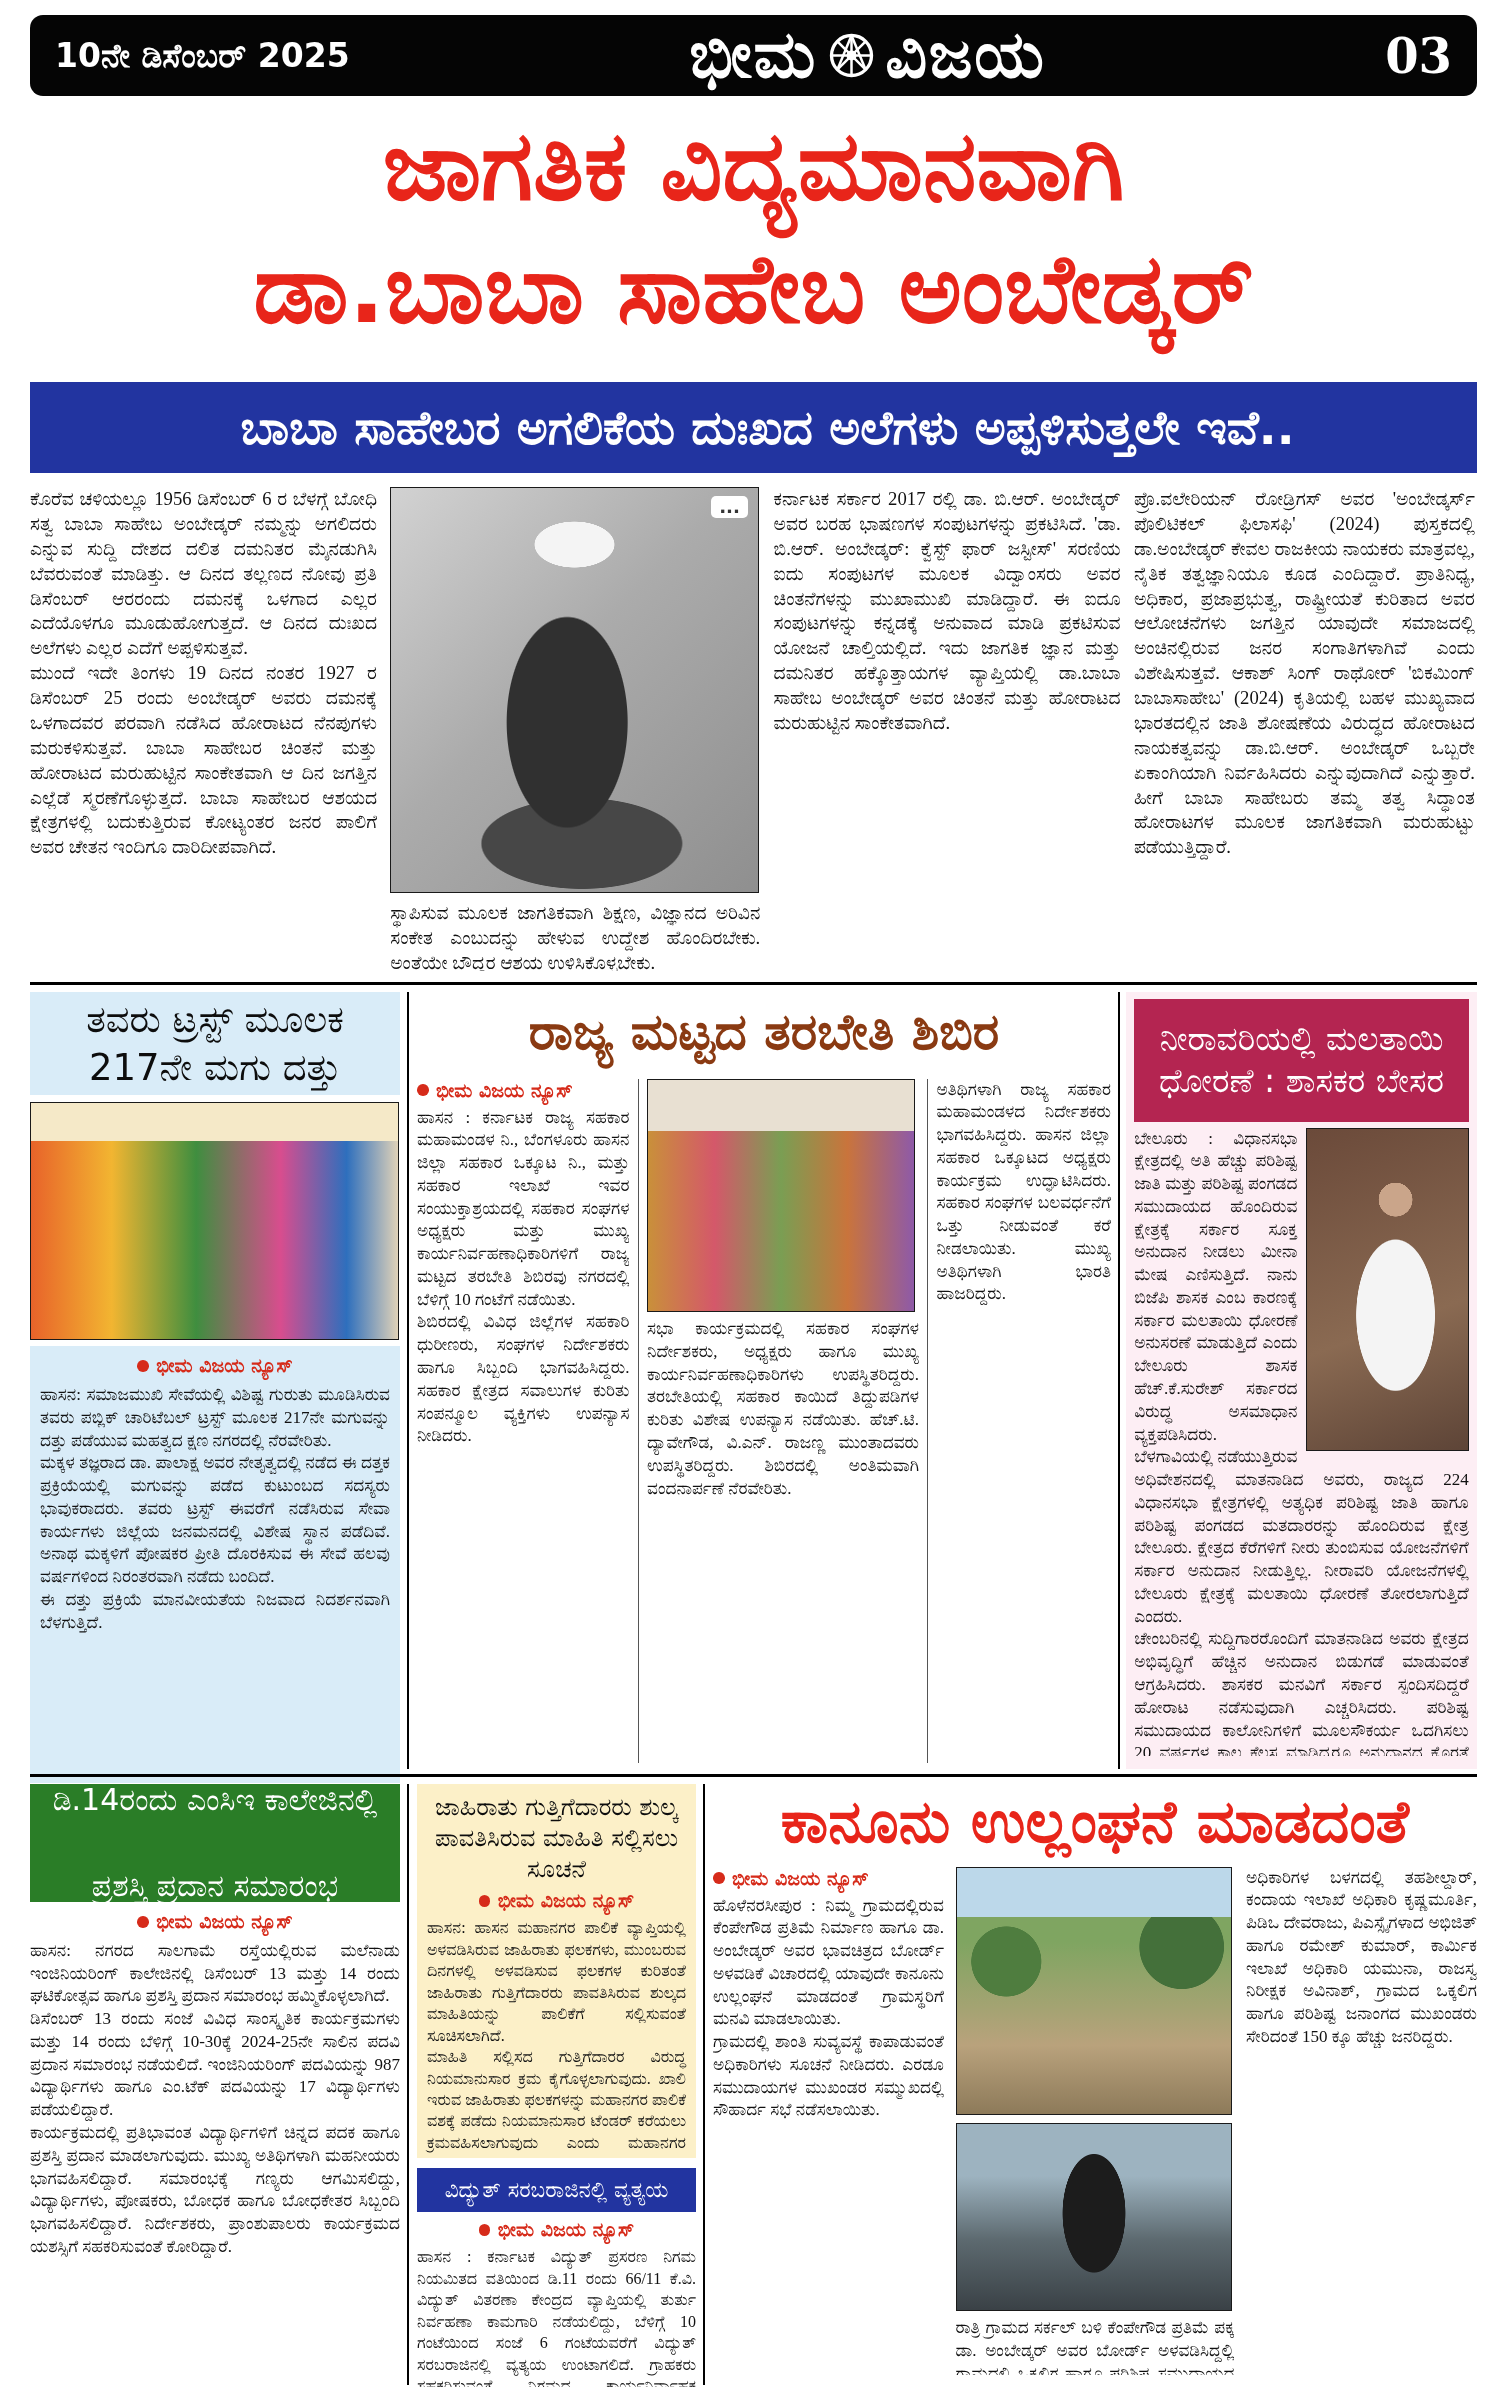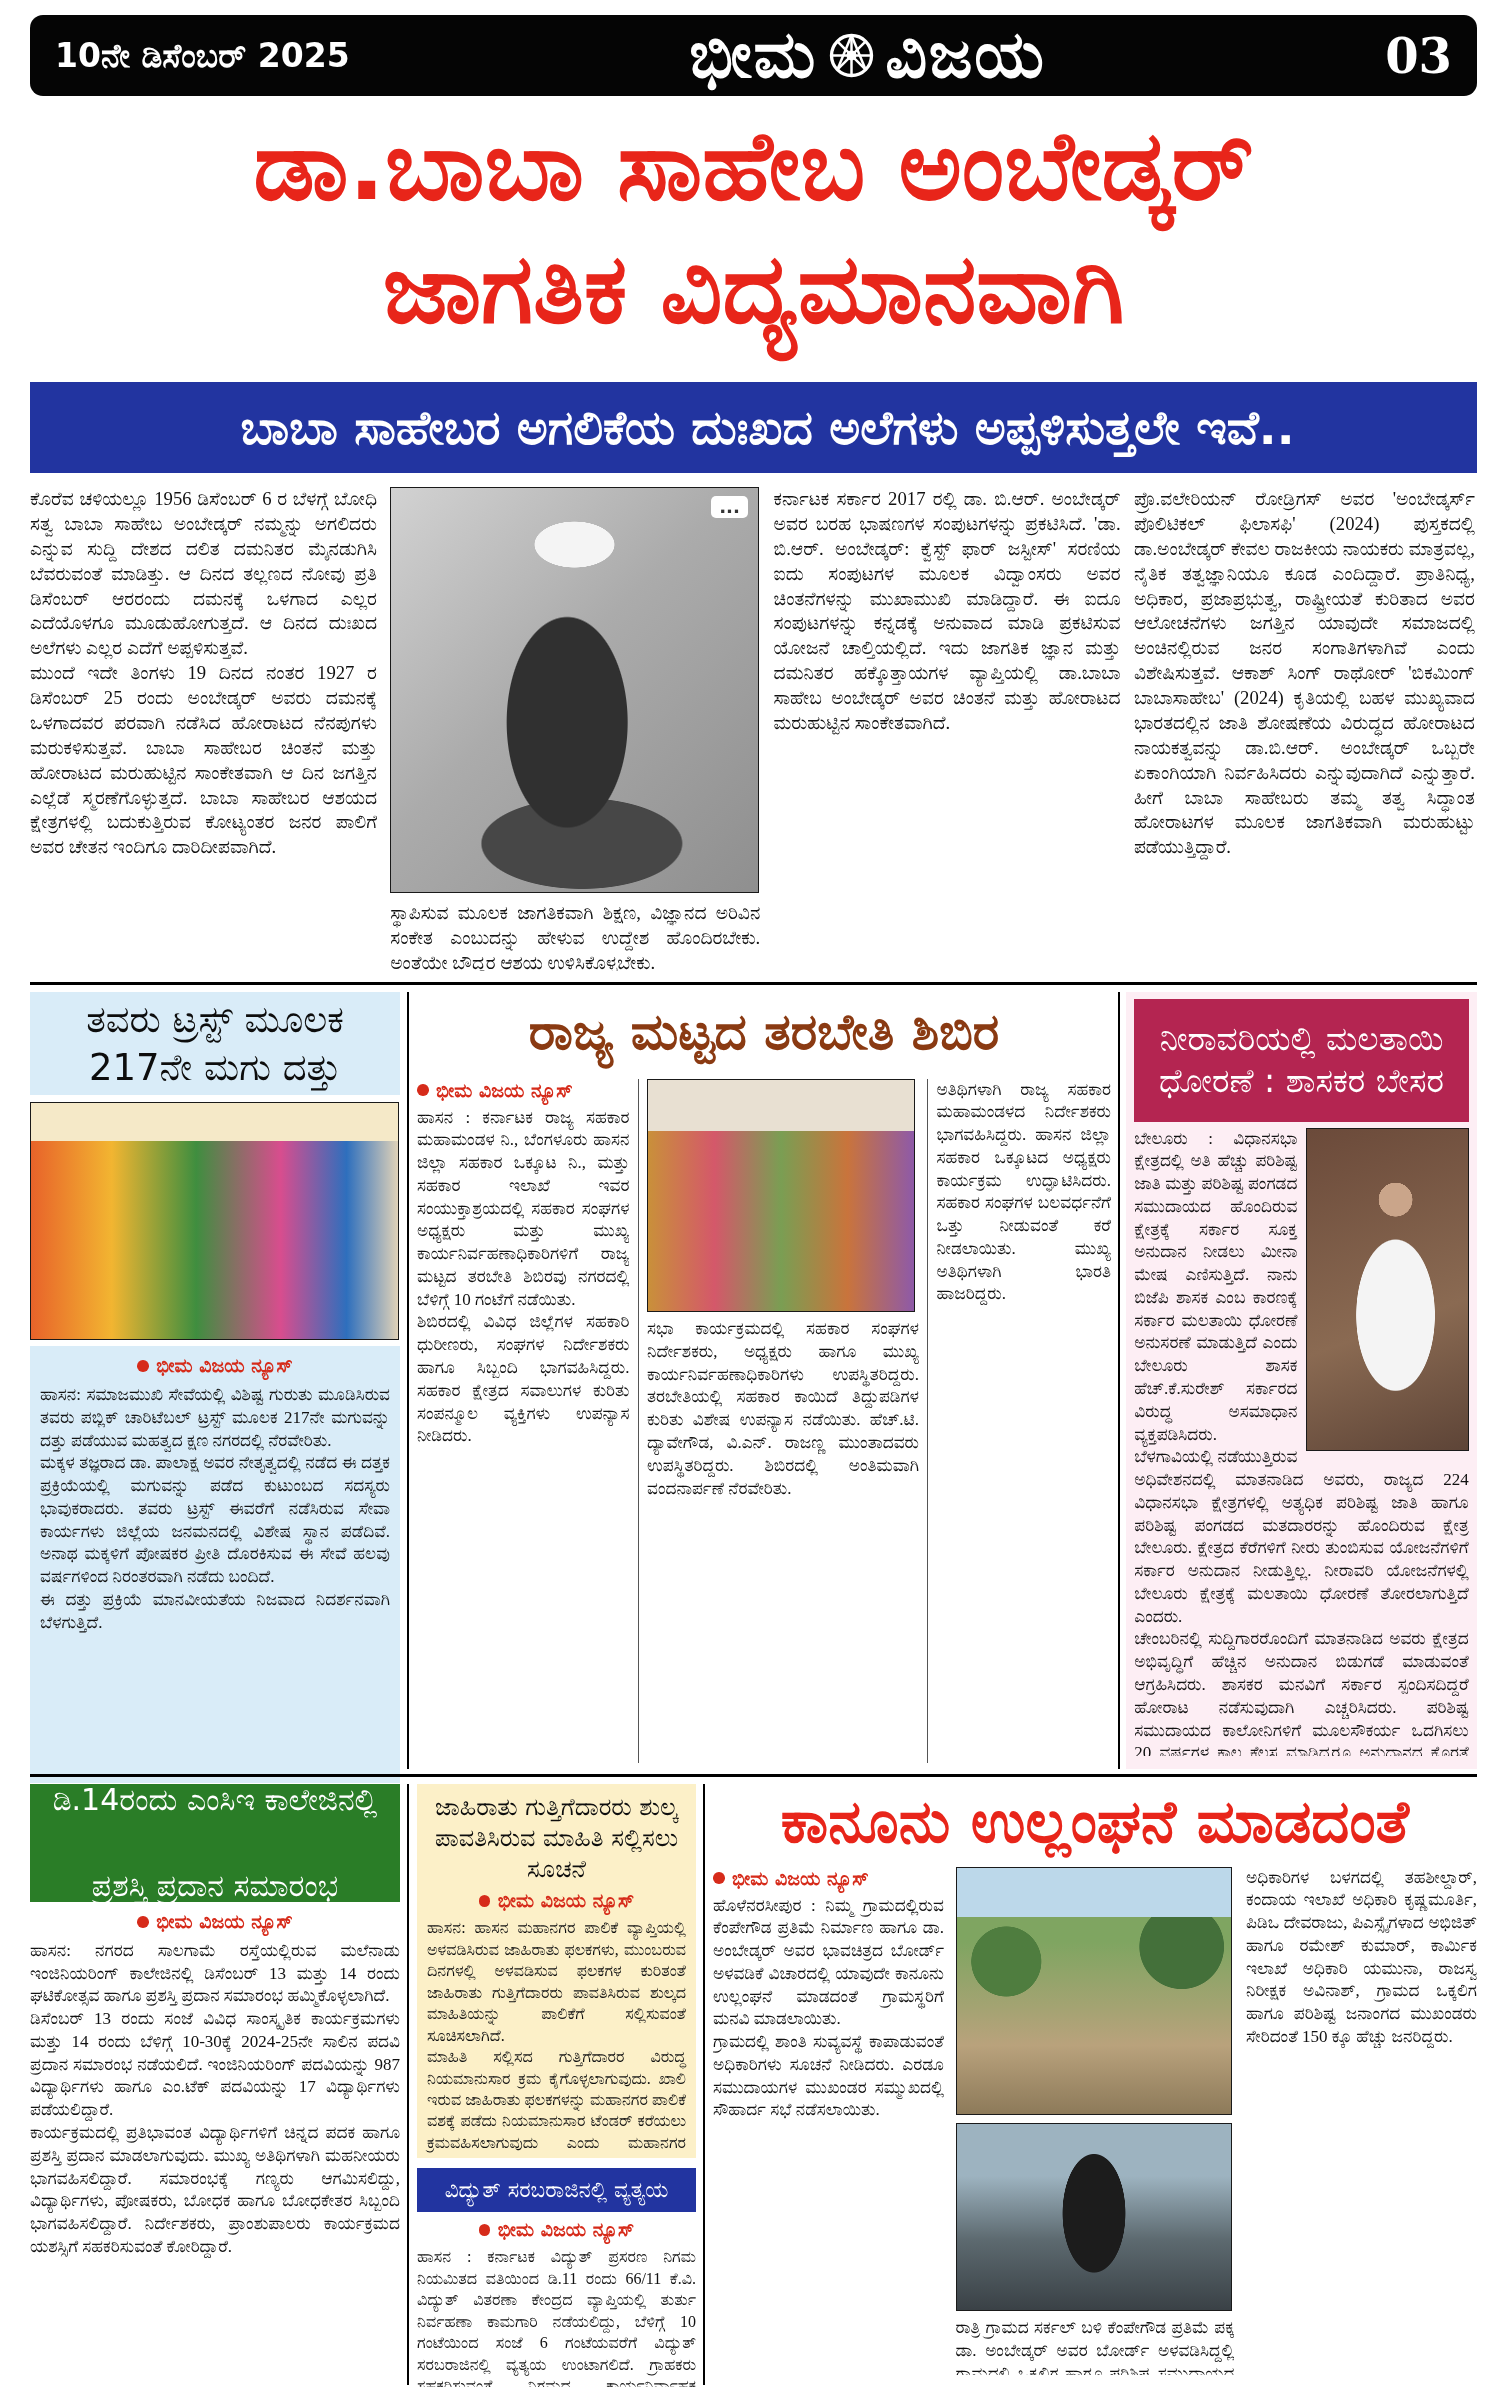--- a/index.html
+++ b/index.html
@@ -87,22 +87,22 @@
           </g>
           <circle cx="27" cy="27" r="6" fill="#fff"></circle>
         </svg>
       </span>
       <span>ವಿಜಯ</span>
     </div>
     <div class="m-page">03</div>
   </div>
 
   <div class="abs lead-head sans" style="left:0;top:105px;width:1507px;">
+    <div>ಜಾಗತಿಕ ವಿದ್ಯಮಾನವಾಗಿ</div>
     <div>ಡಾ.ಬಾಬಾ ಸಾಹೇಬ ಅಂಬೇಡ್ಕರ್</div>
-    <div>ಜಾಗತಿಕ ವಿದ್ಯಮಾನವಾಗಿ</div>
   </div>
 
   <div class="abs strap sans" style="left:30px;top:382px;width:1447px;height:91px;padding-left:28px;">
     <span>ಬಾಬಾ ಸಾಹೇಬರ ಅಗಲಿಕೆಯ ದುಃಖದ ಅಲೆಗಳು ಅಪ್ಪಳಿಸುತ್ತಲೇ ಇವೆ..</span>
   </div>
 
   <div class="abs" style="left:30px;top:487px;width:1447px;height:490px;display:flex;gap:13.3px;">
     <div class="bodytxt jus clip" style="width:347px;height:490px;">ಕೊರೆವ ಚಳಿಯಲ್ಲೂ 1956 ಡಿಸೆಂಬರ್ 6 ರ ಬೆಳಗ್ಗೆ ಬೋಧಿ ಸತ್ವ ಬಾಬಾ ಸಾಹೇಬ ಅಂಬೇಡ್ಕರ್ ನಮ್ಮನ್ನು ಅಗಲಿದರು ಎನ್ನುವ ಸುದ್ದಿ ದೇಶದ ದಲಿತ ದಮನಿತರ ಮೈನಡುಗಿಸಿ ಬೆವರುವಂತೆ ಮಾಡಿತ್ತು. ಆ ದಿನದ ತಲ್ಲಣದ ನೋವು ಪ್ರತಿ ಡಿಸೆಂಬರ್ ಆರರಂದು ದಮನಕ್ಕೆ ಒಳಗಾದ ಎಲ್ಲರ ಎದೆಯೊಳಗೂ ಮೂಡುಹೋಗುತ್ತದೆ. ಆ ದಿನದ ದುಃಖದ ಅಲೆಗಳು ಎಲ್ಲರ ಎದೆಗೆ ಅಪ್ಪಳಿಸುತ್ತವೆ.
 ಮುಂದೆ ಇದೇ ತಿಂಗಳು 19 ದಿನದ ನಂತರ 1927 ರ ಡಿಸೆಂಬರ್ 25 ರಂದು ಅಂಬೇಡ್ಕರ್ ಅವರು ದಮನಕ್ಕೆ ಒಳಗಾದವರ ಪರವಾಗಿ ನಡೆಸಿದ ಹೋರಾಟದ ನೆನಪುಗಳು ಮರುಕಳಿಸುತ್ತವೆ. ಬಾಬಾ ಸಾಹೇಬರ ಚಿಂತನೆ ಮತ್ತು ಹೋರಾಟದ ಮರುಹುಟ್ಟಿನ ಸಾಂಕೇತವಾಗಿ ಆ ದಿನ ಜಗತ್ತಿನ ಎಲ್ಲೆಡೆ ಸ್ಮರಣೆಗೊಳ್ಳುತ್ತದೆ. ಬಾಬಾ ಸಾಹೇಬರ ಆಶಯದ ಕ್ಷೇತ್ರಗಳಲ್ಲಿ ಬದುಕುತ್ತಿರುವ ಕೋಟ್ಯಂತರ ಜನರ ಪಾಲಿಗೆ ಅವರ ಚೇತನ ಇಂದಿಗೂ ದಾರಿದೀಪವಾಗಿದೆ.</div>
     <div style="width:370px;">

